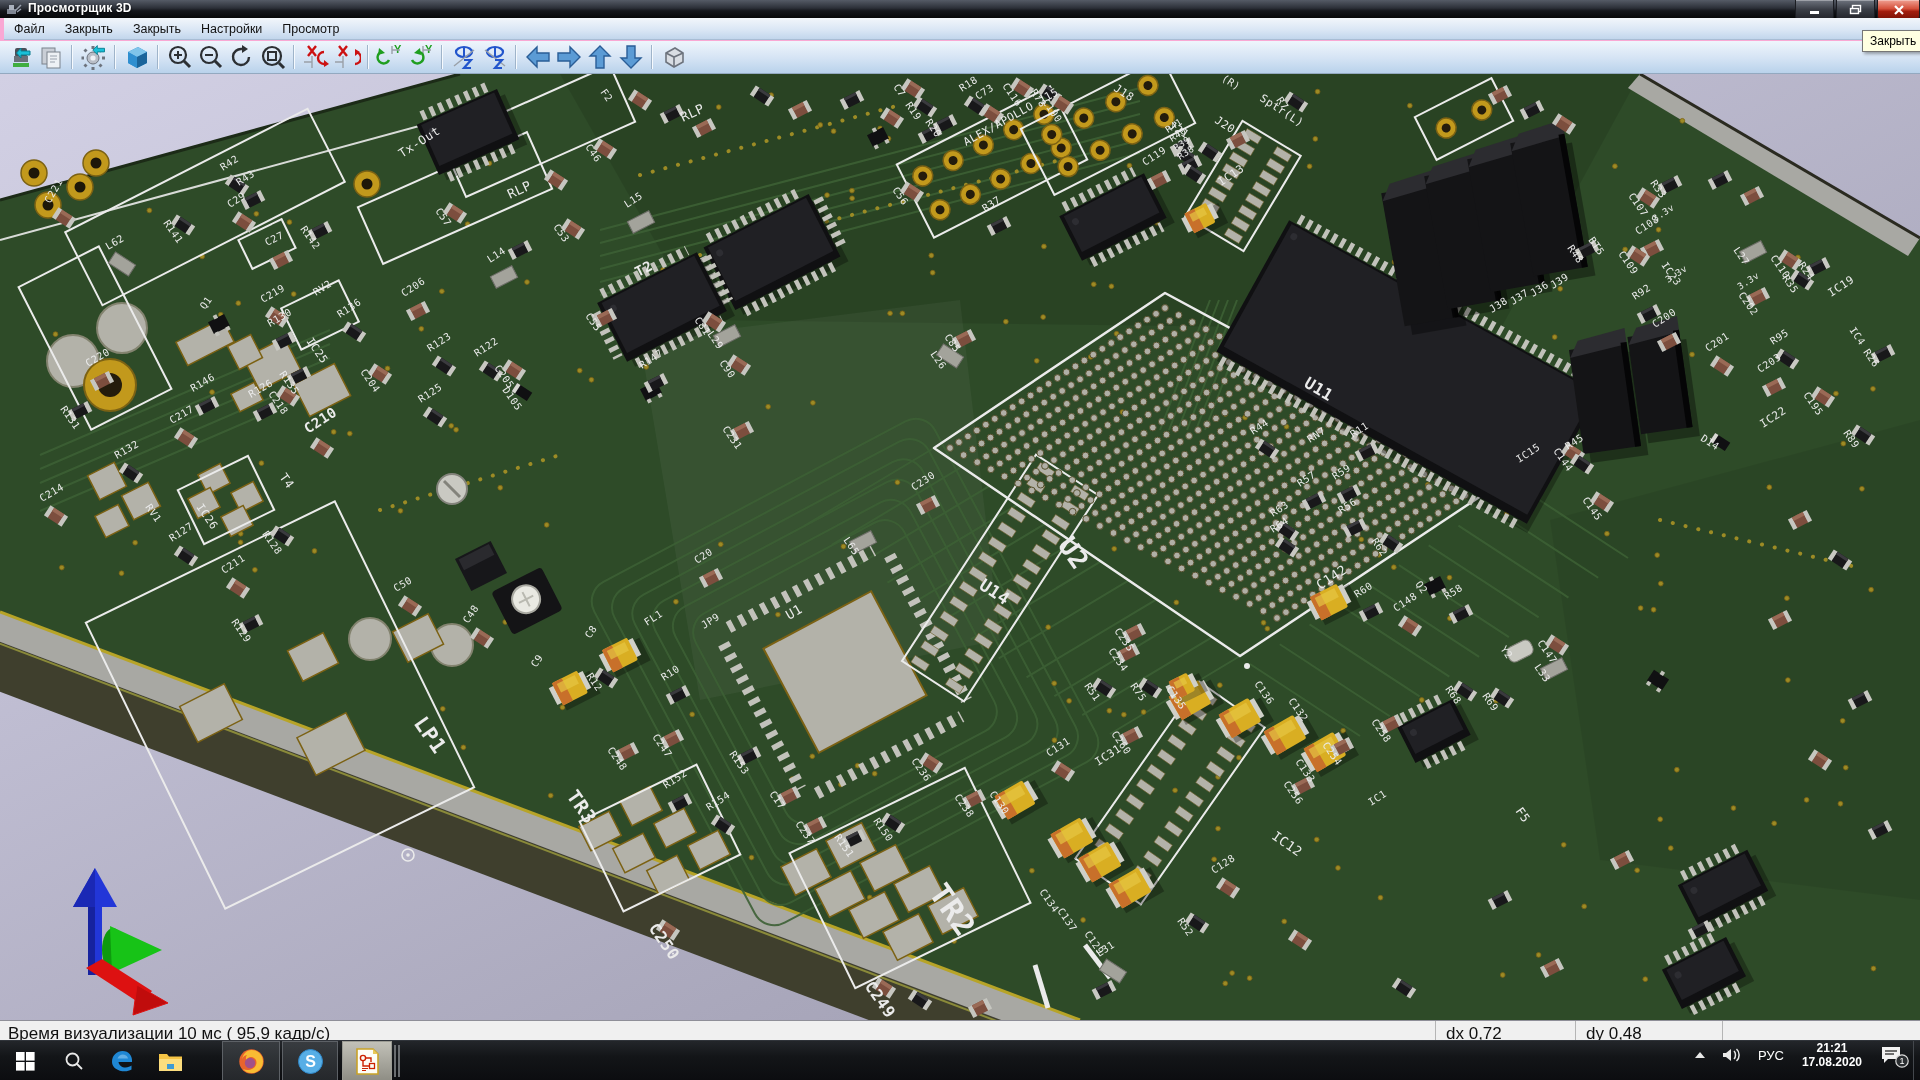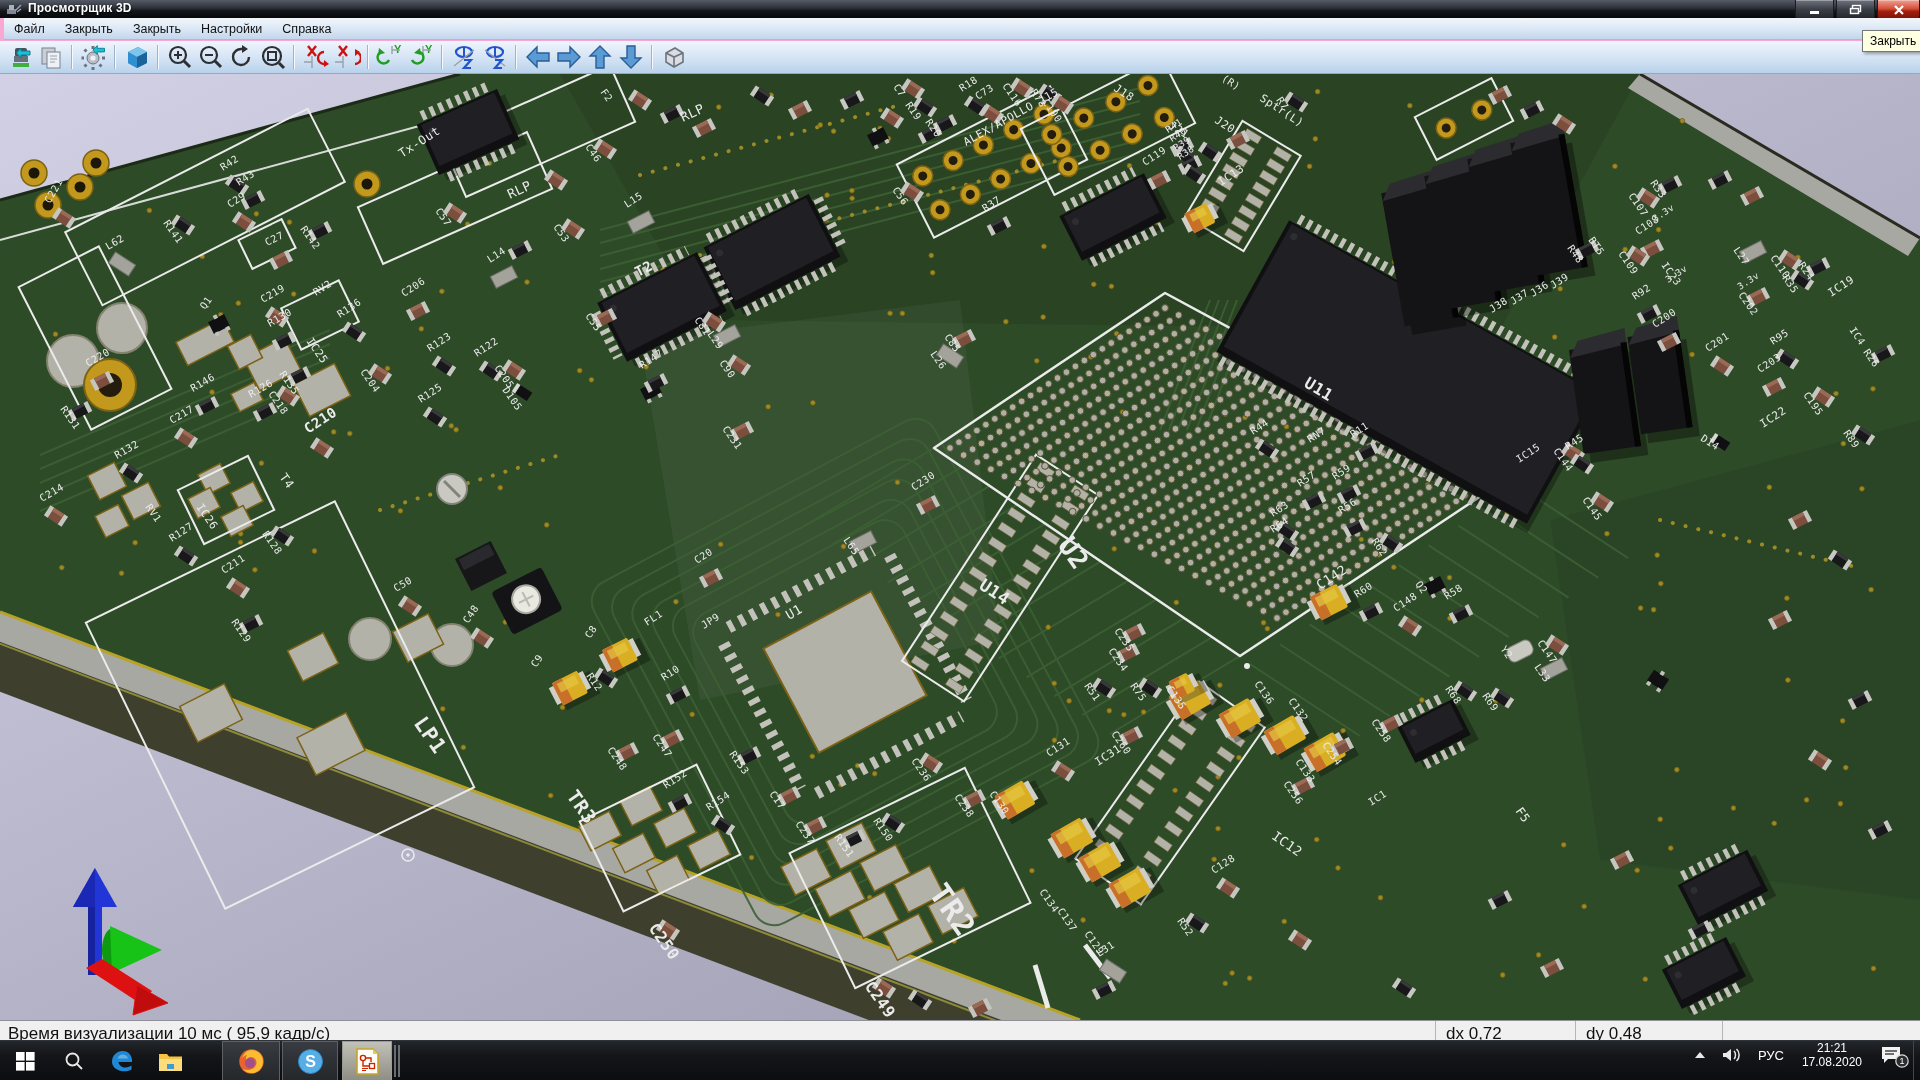--- a/index.html
+++ b/index.html
@@ -32,21 +32,21 @@
   #status-empty{left:1722px;width:198px;}
   
   #tooltip{position:absolute;left:1862px;top:30px;height:22px;padding:3px 7px 0 7px;background:#ffffe1;border:1px solid #767676;font-size:12px;color:#000;z-index:50;box-shadow:2px 2px 3px #00000055;}
   
   #taskbar{position:absolute;left:0;top:1040px;width:1920px;height:40px;background:linear-gradient(#23262a,#131518 40%,#0c0d10);border-top:1px solid #30343a;}
   .tb-icon{position:absolute;top:0;height:40px;display:flex;align-items:center;justify-content:center;}
   .app-btn{border:1px solid #5d6166;background:linear-gradient(#3e4246cc,#2b2e32cc);}
   .app-btn.active{border:1px solid #9b9b93;background:linear-gradient(#c2c1b8,#8f8e85);}
   #task-marks{position:absolute;left:394px;top:4px;width:6px;height:32px;border-left:2px solid #6a6d70;border-right:2px solid #6a6d70;}
   #tray{position:absolute;right:0;top:0;height:28px;display:flex;align-items:center;color:#fff;}
-  #tray-clock{text-align:center;font-size:12px;line-height:14px;margin:15px 10px;}
+  #tray-clock{text-align:center;font-size:12px;line-height:14px;margin:15px 10px;font-weight:bold;}
   #show-desktop{position:absolute;right:0;top:0;width:7px;height:40px;border-left:1px solid #43474c;}
   .trayglyph{margin:0 8px;display:flex;align-items:center;}
 </style>
 </head>
 <body>
 
 <div id="screen">
 
   <div id="titlebar">
     <svg id="title-icon" viewBox="0 0 15 13">
@@ -72,21 +72,21 @@
         <path d="M2 1 L10 9 M10 1 L2 9" stroke="#fff" stroke-width="2.2"></path>
       </svg>
     </div>
   <div id="tooltip">Закрыть</div>
 
   <div id="menubar">
       <div class="menu-item">Файл</div>
       <div class="menu-item">Закрыть</div>
       <div class="menu-item">Закрыть</div>
       <div class="menu-item">Настройки</div>
-      <div class="menu-item">Справка</div>
+      <div class="menu-item">Просмотр</div>
     </div>
 
   <div id="toolbar">
       <div class="tb-btn">
         <svg width="26" height="26" viewBox="0 0 26 26">
           <rect x="8" y="4" width="12" height="9" rx="2" fill="#4a4f58"></rect>
           <rect x="7" y="12" width="14" height="6" fill="#6a707a"></rect>
           <rect x="6" y="19" width="16" height="4" fill="#3fae3f"></rect>
           <path d="M14 9 L5 9 L5 6 L0.5 11 L5 16 L5 13 L14 13 Z" fill="#19c0d8" stroke="#0a7e90" stroke-width="1" transform="translate(9,-2)"></path>
         </svg>

